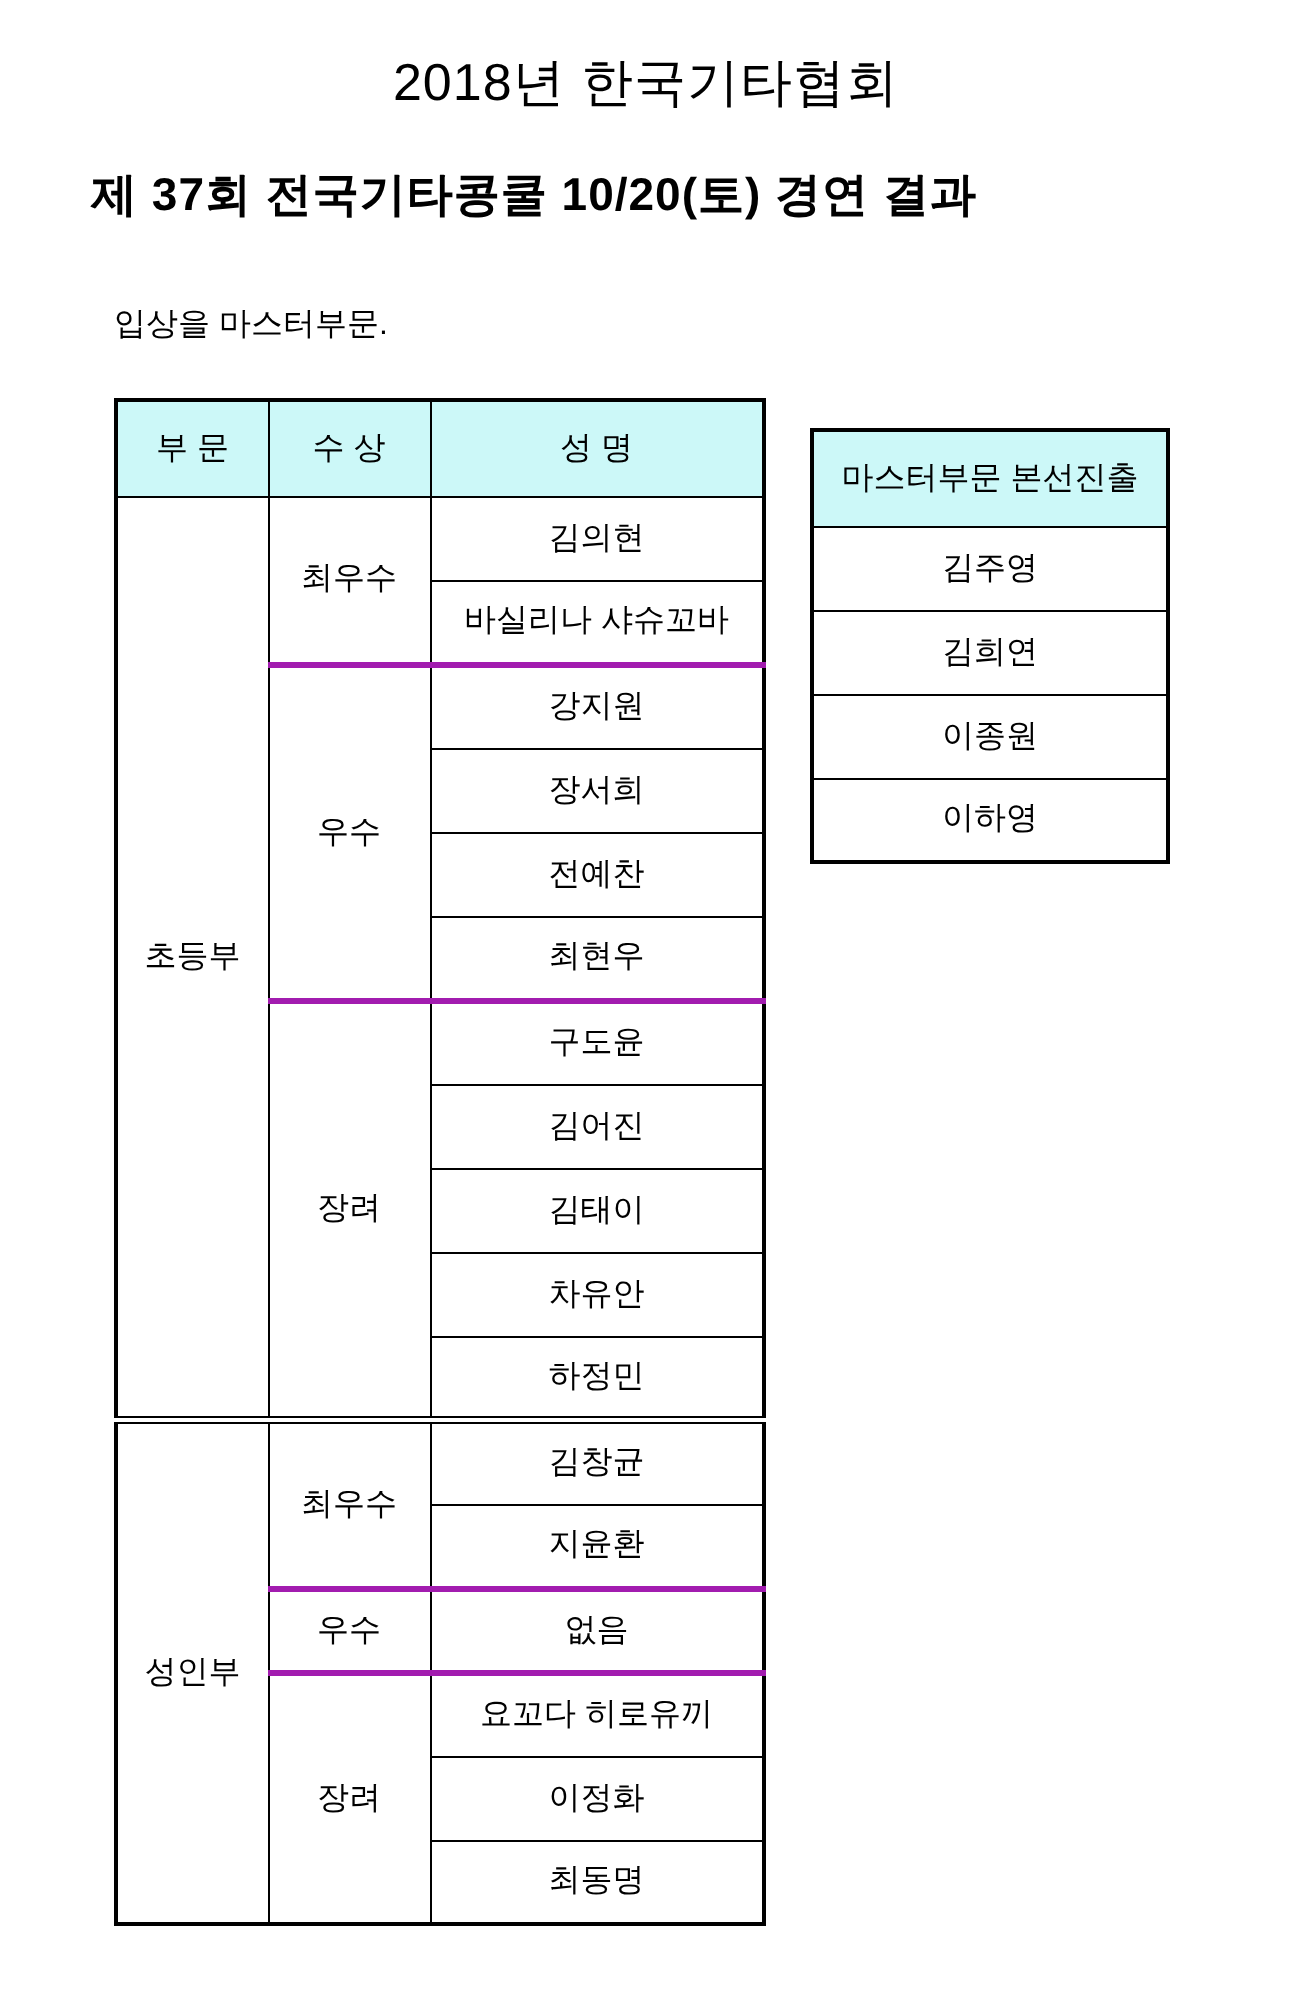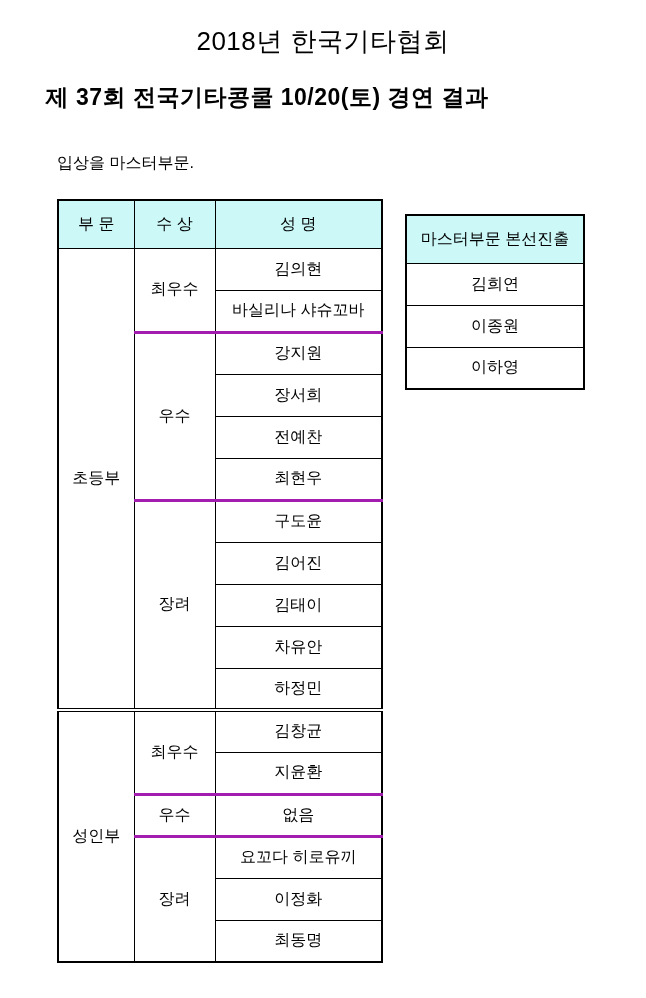--- a/index.html
+++ b/index.html
@@ -130,20 +130,23 @@
   </tr>
 </tbody>
   </table>
 
 <table class="masters-table">
   <tbody>
       <tr>
     <th>마스터부문 본선진출</th>
   </tr>
   <tr>
+    <td>김주영</td>
+  </tr>
+  <tr>
     <td>김희연</td>
   </tr>
   <tr>
     <td>이종원</td>
   </tr>
   <tr>
     <td>이하영</td>
   </tr>
 </tbody>
   </table>

